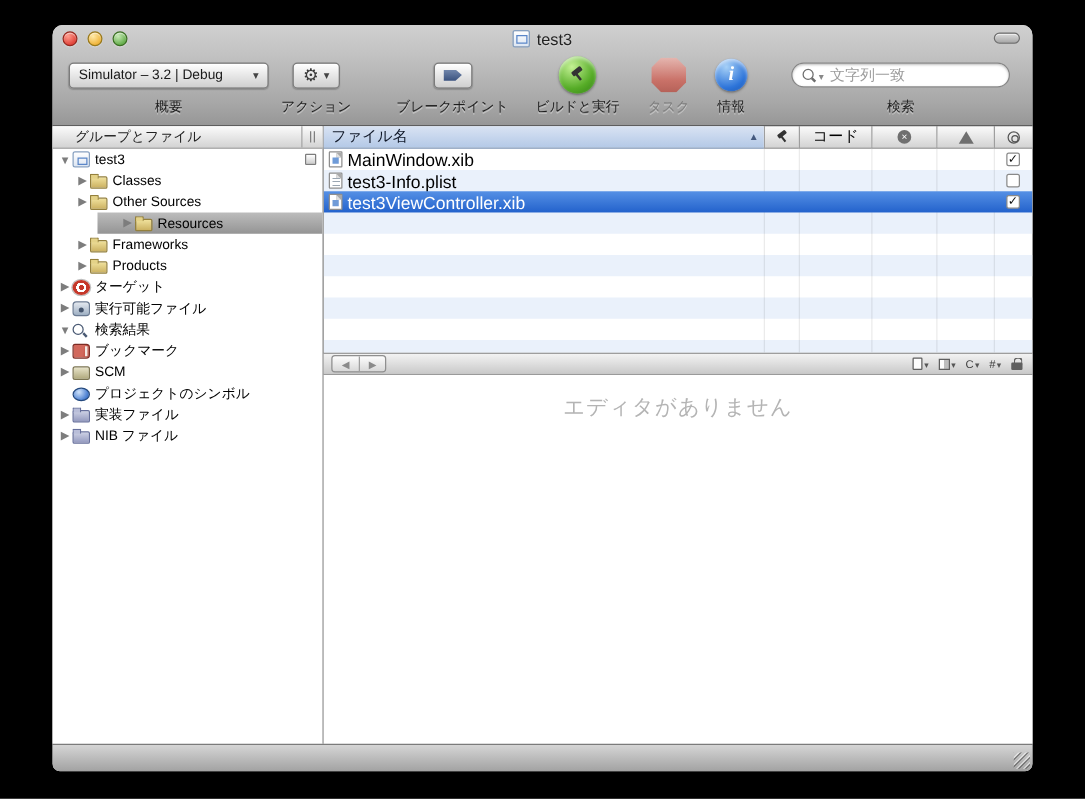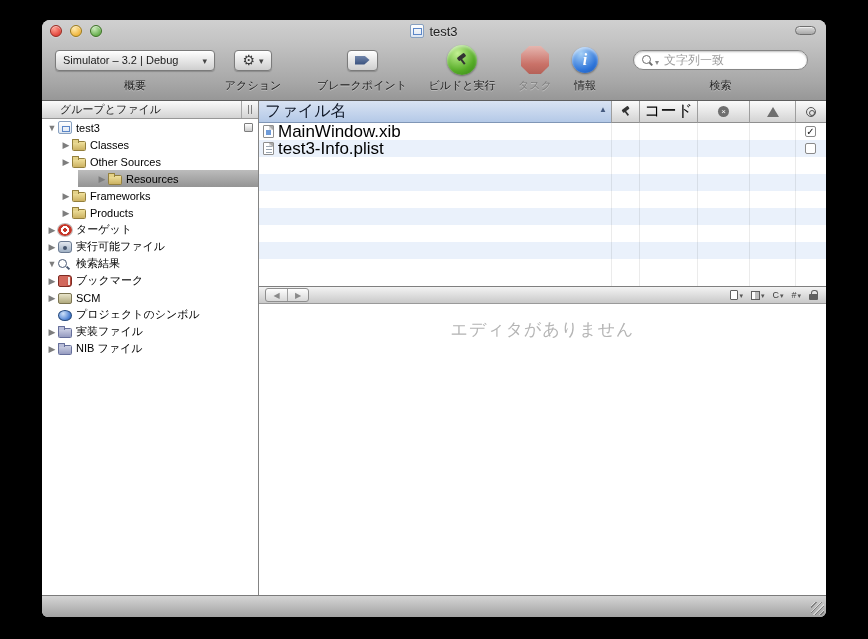--- a/index.html
+++ b/index.html
@@ -138,38 +138,38 @@
   .find-results-icon::before { content:""; position:absolute; left:0; top:1px; width:7px; height:7px; border:1.5px solid #4a5a74; border-radius:50%; }
   .find-results-icon::after { content:""; position:absolute; left:8px; top:9px; width:4px; height:2px; background:#4a5a74; transform:rotate(45deg); }
   .bookmarks-icon { width:11px; height:12px; border-radius:2px 3px 3px 2px; margin-top:1px; background:linear-gradient(100deg,#d2685c 60%,#b04033); border:1px solid #7e2c24; }
   .bookmarks-icon::after { content:""; position:absolute; right:1px; top:1px; bottom:1px; width:2px; background:#f3e9e4; }
   .scm-icon { width:13px; height:11px; border-radius:2px; margin-top:1px; background:linear-gradient(#e8e4c9,#b1aa7e); border:1px solid #7c7552; }
   .symbols-icon { width:11px; height:11px; border-radius:50%; margin-top:1px; background:radial-gradient(circle at 35% 30%, #cfe2fa, #4a7fd1 70%, #2d5ea8); border:1px solid #24497e; }
   .proj-badge { position:absolute; right:5px; top:4px; width:9px; height:9px; border:1px solid #7d7d7d; background:linear-gradient(#fff,#ccc); border-radius:1px; }
 
   
   .main { flex:1; display:flex; flex-direction:column; min-width:0; }
-  .thead { flex:0 0 18px; display:flex; font-size:16px; }
+  .thead { flex:0 0 18px; display:flex; font-size:12px; }
   .th { background:linear-gradient(#fbfbfb,#d3d3d3); border-bottom:1px solid #8f8f8f; border-left:1px solid #9e9e9e; display:flex; align-items:center; justify-content:center; }
   .th.name { border-left:none; justify-content:flex-start; padding-left:6px; position:relative;
     background:linear-gradient(#d9e3f3,#b4c9e7); border-bottom:1px solid #8096b6; color:#101828; }
   .sort-asc { position:absolute; right:4px; top:4px; font-size:8px; color:#44597e; }
   .sort-asc::after { content:"▲"; }
 
   .col-name { width:352px; } .col-build { width:28px; } .col-code { width:58px; }
   .col-err { width:52px; } .col-warn { width:46px; } .col-target { width:31px; flex:1; }
 
   .err-icon { width:11px; height:11px; border-radius:50%; background:#6f6f6f; color:#fff; font-size:8px; line-height:11px; text-align:center; }
   .err-icon::after { content:"×"; }
   .warn-icon { width:0; height:0; border-left:6px solid transparent; border-right:6px solid transparent; border-bottom:10px solid #6f6f6f; }
   .tgt-icon { width:10px; height:10px; border:1px solid #555; border-radius:50%; position:relative; }
   .tgt-icon::after { content:""; position:absolute; left:2px; top:2px; width:4px; height:4px; border:1px solid #555; border-radius:50%; }
 
   .tbody { flex:0 0 163px; position:relative; overflow:hidden; }
-  .t-row { height:17px; display:flex; align-items:center; font-size:17px; color:#000; position:relative; }
+  .t-row { height:17px; display:flex; align-items:center; font-size:14px; color:#000; position:relative; }
   .t-row:nth-child(even) { background:#eaf1fb; }
   .t-row.selected { background:linear-gradient(#5590e5,#2362cc); color:#fff; z-index:2; }
   .t-cell-name { width:352px; display:flex; align-items:center; gap:4px; padding-left:4px; }
   .t-cell { display:flex; align-items:center; justify-content:center; }
   .colguides i { position:absolute; top:0; bottom:0; width:1px; background:rgba(0,0,0,.08); z-index:1; }
 
   .doc-icon { width:11px; height:13px; background:#fff; border:1px solid #8e8e8e; border-radius:1px; position:relative; flex:0 0 11px; }
   .doc-icon::before { content:""; position:absolute; right:0; top:0; border-left:4px solid #cfcfcf; border-top:4px solid #a9a9a9; border-left-color:#dfdfdf; }
   .xib-file-icon::after { content:""; position:absolute; left:2px; top:4px; width:5px; height:5px; background:#6f9bd8; }
   .plist-file-icon::after { content:""; position:absolute; left:2px; top:3px; width:6px; height:7px;
@@ -424,20 +424,33 @@
           </div>
           <div class="t-cell col-build"></div>
             <div class="t-cell col-code"></div>
           <div class="t-cell col-err"></div>
             <div class="t-cell col-warn"></div>
           <div class="t-cell col-target">
             <span class="checkbox"></span>
           </div>
         </div>
 
+        <div class="t-row selected">
+          <div class="t-cell-name">
+            <span class="doc-icon xib-file-icon"></span>
+            <span>test3ViewController.xib</span>
+          </div>
+          <div class="t-cell col-build"></div>
+            <div class="t-cell col-code"></div>
+          <div class="t-cell col-err"></div>
+            <div class="t-cell col-warn"></div>
+          <div class="t-cell col-target">
+            <span class="checkbox checked"></span>
+          </div>
+        </div>
 
         <div class="t-row"></div>
         <div class="t-row"></div>
         <div class="t-row"></div>
         <div class="t-row"></div>
         <div class="t-row"></div>
         <div class="t-row"></div>
         <div class="t-row"></div>
 
         <div class="colguides">

